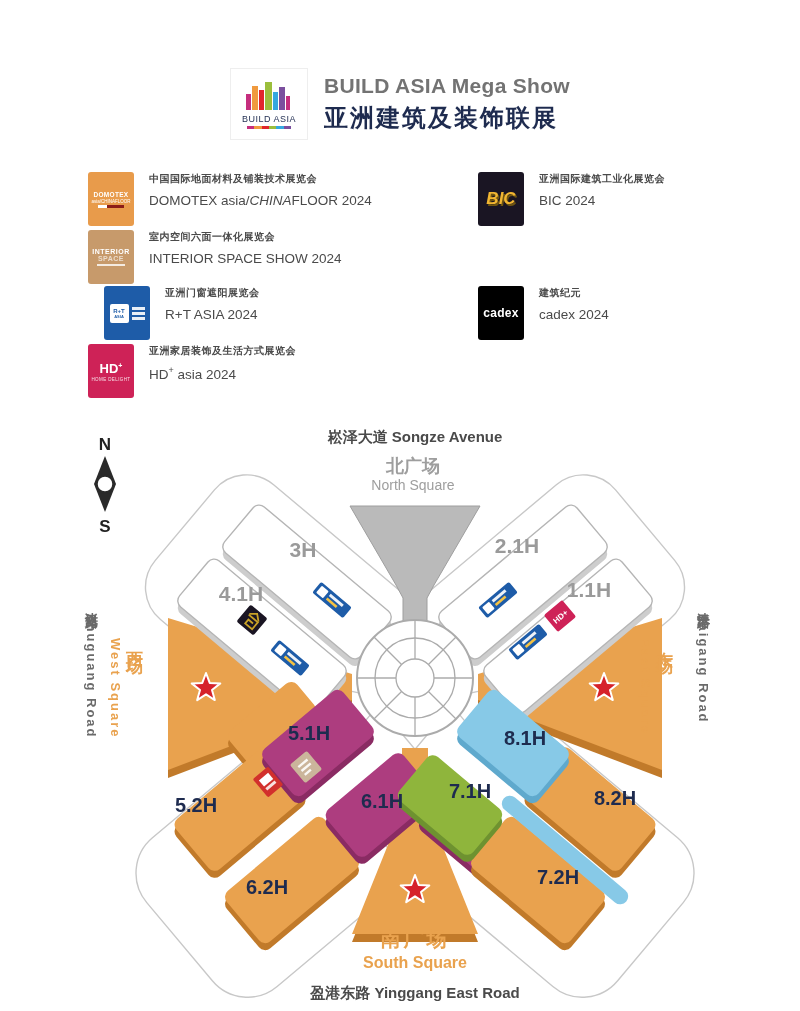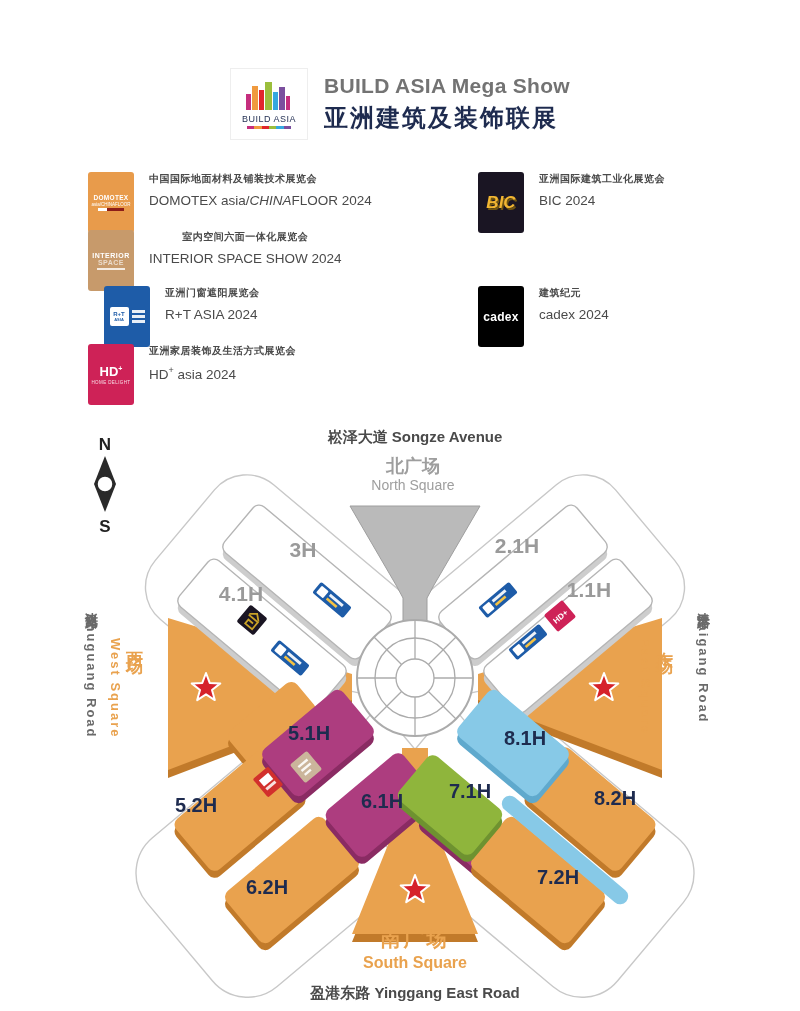--- a/index.html
+++ b/index.html
@@ -7,21 +7,21 @@
         font-family:"Liberation Sans","DejaVu Sans",sans-serif;}
   
   .header{position:absolute;top:68px;left:0;right:0;display:flex;justify-content:center;align-items:center;gap:16px;}
   .logo-box{width:76px;height:70px;border:1px solid #eee;display:flex;flex-direction:column;align-items:center;justify-content:center;background:#fff;}
   .logo-label{font-size:9px;font-weight:400;color:#1E2B4F;letter-spacing:.5px;margin-top:2px;}
   .logo-strip{width:44px;height:3px;margin-top:2px;background:linear-gradient(90deg,#C52E7E 0 16%,#F09A3E 16% 33%,#E0262C 33% 50%,#9BBE3C 50% 66%,#35A8E0 66% 83%,#7B4F9E 83% 100%);}
   .titles .t1{font-size:21px;font-weight:800;color:#737373;letter-spacing:.3px;}
   .titles .t2{font-size:24px;font-weight:800;color:#1E2B4F;letter-spacing:2px;margin-top:4px;}
   
   .legend-row{position:absolute;display:flex;gap:15px;align-items:flex-start;}
-  .legend-logo{width:46px;height:61px;border-radius:3px;flex:0 0 auto;display:flex;flex-direction:column;
+  .legend-logo{width:46px;height:54px;border-radius:3px;flex:0 0 auto;display:flex;flex-direction:column;
                align-items:center;justify-content:center;overflow:hidden;}
   .legend-text .cn{font-size:10px;font-weight:700;color:#4A4A4A;letter-spacing:.5px;}
   .legend-text .en{font-size:13.5px;color:#4A4A4A;margin-top:7px;}
   .legend-text .en sup{font-size:9px;}
   .dmx1{font-size:6.5px;font-weight:800;color:#fff;letter-spacing:.3px;}
   .dmx2{font-size:4.5px;color:#fff;margin-top:1px;}
   .dmx-bar{width:26px;height:3px;margin-top:1px;background:linear-gradient(90deg,#fff 0 35%,#8C1D18 35% 100%);}
   .int1{font-size:7px;font-weight:800;color:#fff;letter-spacing:.5px;}
   .int2{font-size:7px;font-weight:800;color:rgba(255,255,255,.65);letter-spacing:.5px;}
   .int-rule{width:28px;height:2px;background:rgba(255,255,255,.8);margin-top:2px;}
@@ -81,21 +81,21 @@
       <span class="dmx1">DOMOTEX</span>
       <span class="dmx2">asia/CHINAFLOOR</span>
       <span class="dmx-bar"></span>
     </div>
     <div class="legend-text">
       <div class="cn">中国国际地面材料及铺装技术展览会</div>
       <div class="en"><span>DOMOTEX asia/</span><i>CHINA</i><span>FLOOR 2024</span></div>
     </div>
   </div>
 
-  <div class="legend-row" style="left:88px;top:230px;text-align:center;">
+  <div class="legend-row" style="left:88px;top:230px;">
     <div class="legend-logo" style="background:#C79A6B">
       <span class="int1">INTERIOR</span>
       <span class="int2">SPACE</span>
       <span class="int-rule"></span>
     </div>
     <div class="legend-text">
       <div class="cn">室内空间六面一体化展览会</div>
       <div class="en">INTERIOR SPACE SHOW 2024</div>
     </div>
   </div>

